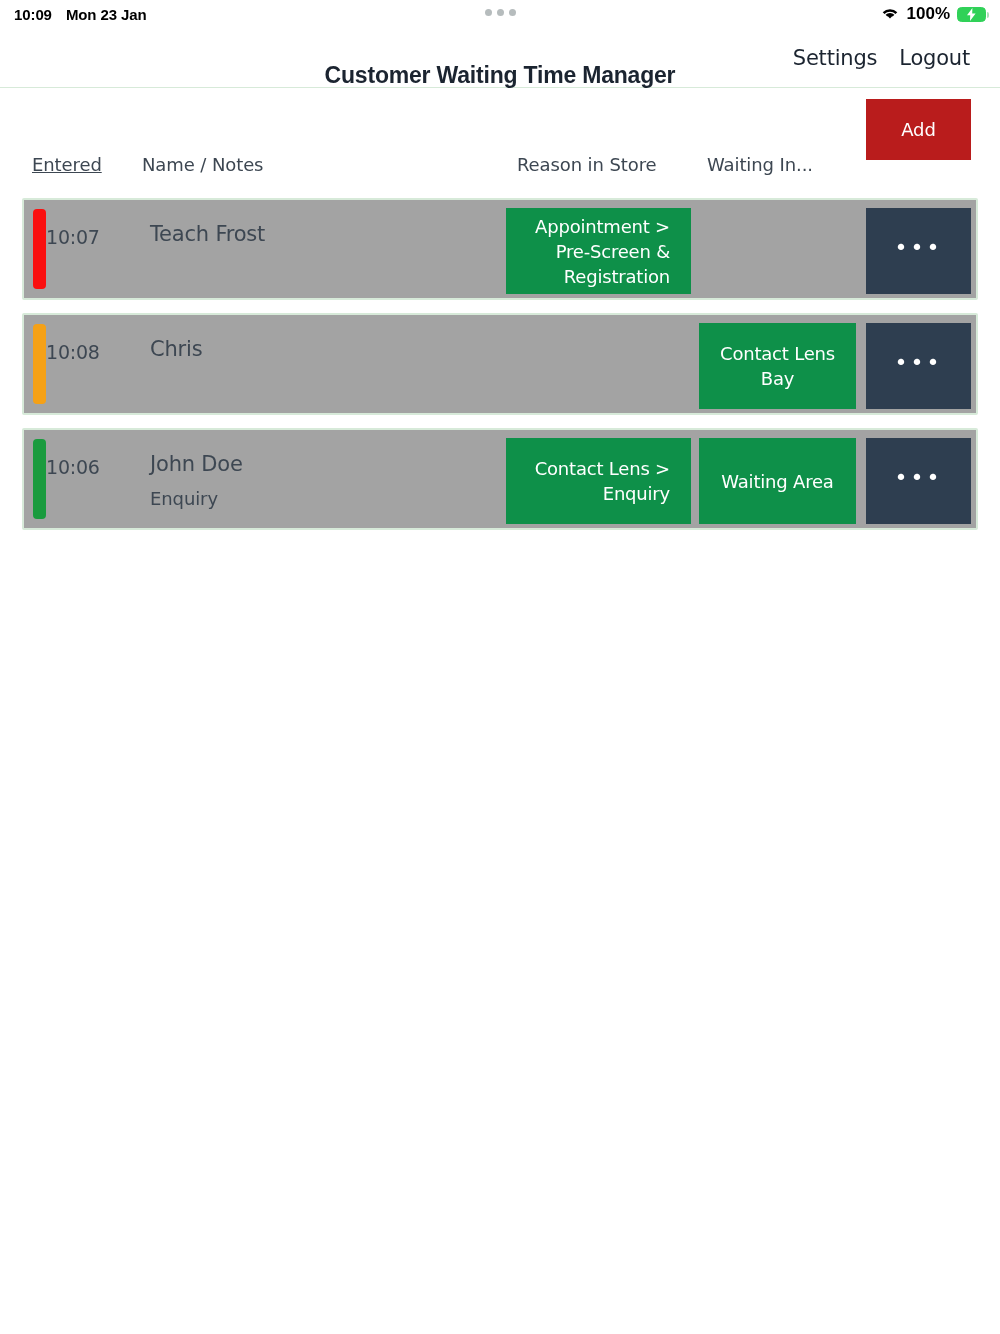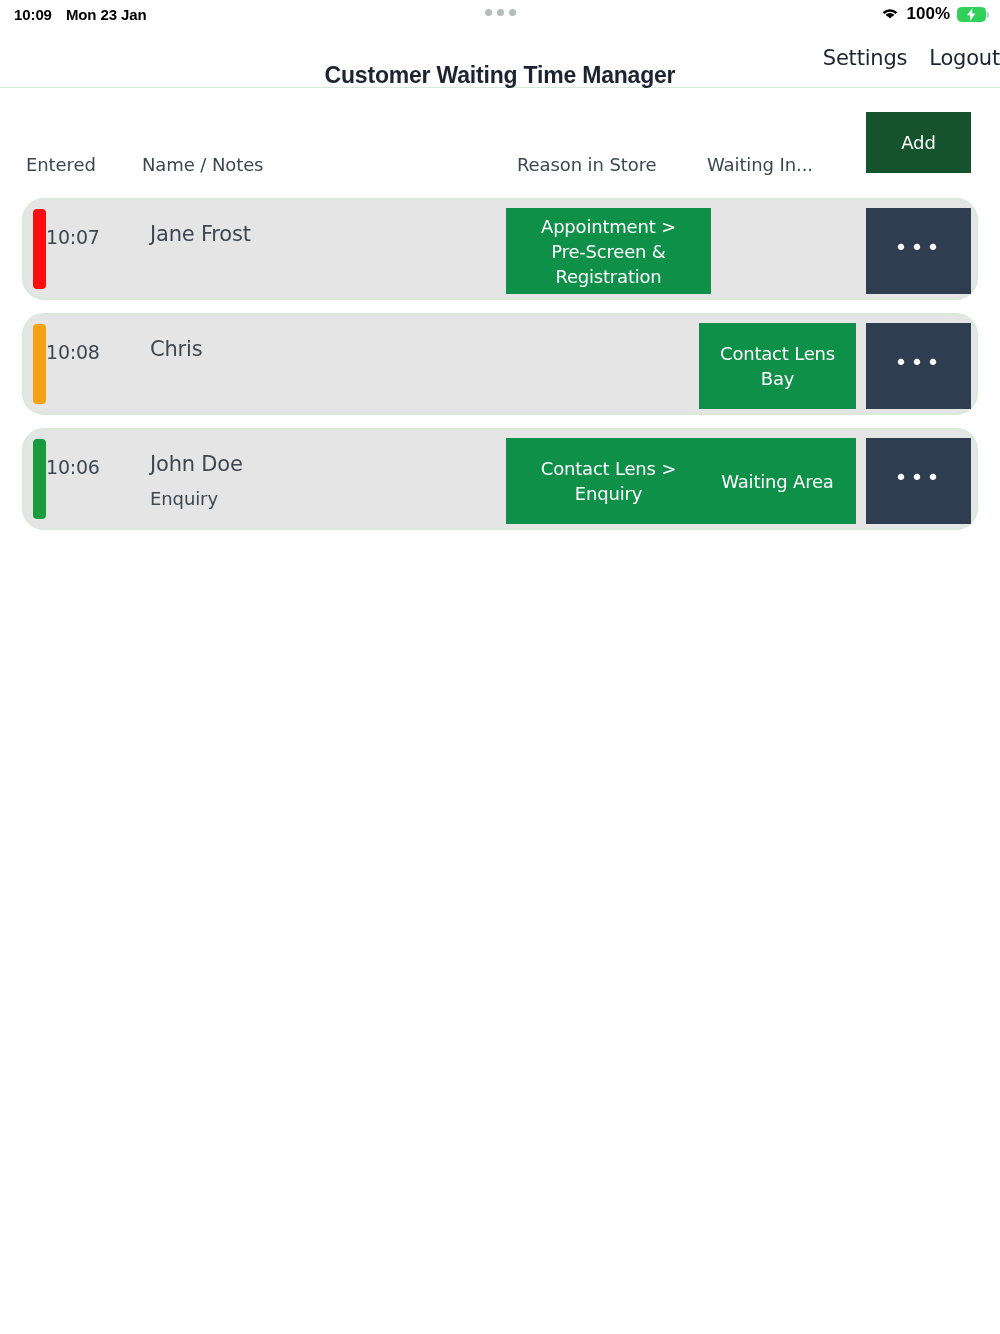--- a/index.html
+++ b/index.html
@@ -92,20 +92,21 @@
     font-weight: bold;
     color: #1b2430;
     letter-spacing: -0.2px;
     margin-top: 36px;
   }
   .appbar-actions {
     margin-left: auto;
     display: flex;
     align-items: center;
     gap: 22px;
+    padding-right: 30px;
     position: relative;
     z-index: 2;
   }
   .appbar-link {
     font-family: "DejaVu Sans", sans-serif;
     font-size: 21px;
     color: #1b2430;
     cursor: pointer;
     letter-spacing: -0.2px;
   }
@@ -118,52 +119,52 @@
     height: 110px;
   }
   .th {
     position: absolute;
     bottom: 23px;
     font-size: 18px;
     color: #3d4752;
     letter-spacing: -0.1px;
     white-space: nowrap;
   }
-  .th-entered  { left: 4px; }
+  .th-entered  { left: 10px; text-decoration: underline; }
   .th-name     { left: 120px; }
   .th-reason   { left: 495px; text-align: right; }
   .th-waiting  { left: 685px; }
 
   .add-button {
     position: absolute;
     left: 844px;
-    top: 24px;
+    top: 11px;
     width: 105px;
     height: 61px;
-    background: #14532d;
+    background: #b91c1c;
     color: #ffffff;
     font-size: 18px;
     display: flex;
     align-items: center;
     justify-content: center;
     cursor: pointer;
     border: none;
     font-family: "DejaVu Sans", sans-serif;
     letter-spacing: -0.1px;
   }
 
   
   .rows { display: flex; flex-direction: column; gap: 13px; }
 
   .row-card {
     position: relative;
     height: 102px;
-    background: #e5e5e5;
+    background: #a3a3a3;
     border: 2px solid #d7ead9;
-    border-radius: 22px;
+    border-radius: 2px;
     display: flex;
     align-items: center;
     overflow: visible;
   }
 
   .status-strip {
     position: absolute;
     left: 9px;
     top: 9px;
     bottom: 9px;
@@ -196,28 +197,28 @@
   .person-note {
     font-size: 18px;
     color: #3d4752;
     letter-spacing: -0.1px;
   }
 
   .cell-reason {
     position: absolute;
     left: 482px;
     top: 8px;
-    width: 205px;
+    width: 185px;
     height: 86px;
     background: #0e9049;
     color: #ffffff;
     display: flex;
     align-items: center;
     justify-content: center;
-    text-align: center;
+    text-align: right;
     font-size: 18px;
     line-height: 25px;
     cursor: pointer;
     letter-spacing: -0.2px;
     padding: 0 21px;
   }
 
   .cell-waiting {
     position: absolute;
     left: 675px;
@@ -303,21 +304,21 @@
     <span class="th th-reason">Reason in Store</span>
     <span class="th th-waiting">Waiting In...</span>
     <div class="add-button">Add</div>
   </div>
 
   <div class="rows" id="rows-container">
       <div class="row-card">
         <div class="status-strip" style="background: rgb(250, 15, 15);"></div>
         <div class="cell-entered">10:07</div>
         <div class="cell-name">
-          <div class="person-name">Jane Frost</div>
+          <div class="person-name">Teach Frost</div>
         </div>
         <div class="cell-reason">Appointment &gt; Pre-Screen &amp; Registration</div>
         <div class="cell-more">•••</div>
       </div>
       <div class="row-card">
         <div class="status-strip" style="background: rgb(245, 161, 23);"></div>
         <div class="cell-entered">10:08</div>
         <div class="cell-name">
           <div class="person-name">Chris</div>
         </div>

